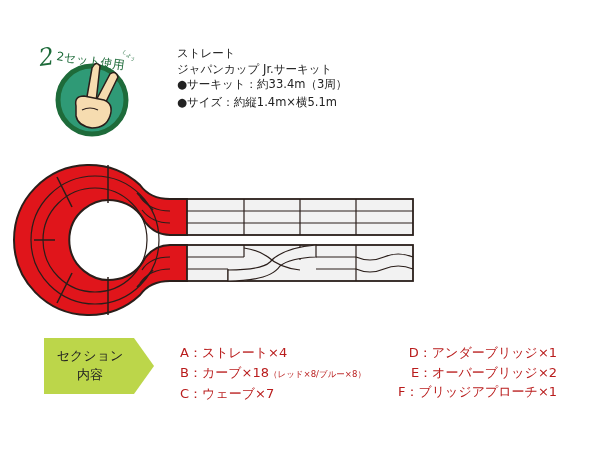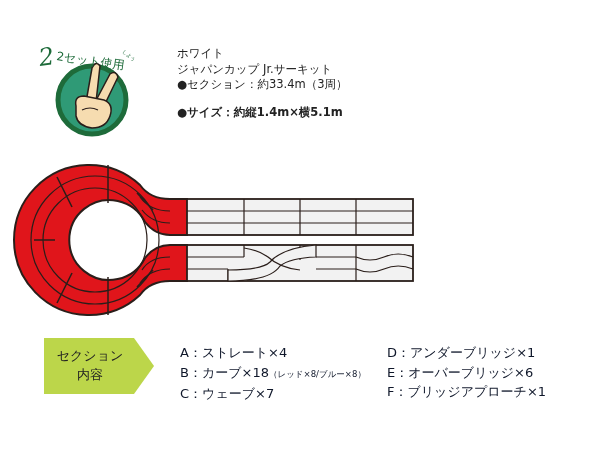--- a/index.html
+++ b/index.html
@@ -2,28 +2,28 @@
 <html><head>
 <meta charset="utf-8">
 <style>
   html, body { margin:0; padding:0; background:#ffffff; }
   body { width:600px; height:450px; position:relative; overflow:hidden;
          font-family: "DejaVu Sans", "Liberation Sans", sans-serif; color:#222; }
   .abs { position:absolute; }
   #badge { left:30px; top:30px; width:120px; height:110px; }
   #info { left:177px; top:46px; font-size:11.5px; line-height:15.5px; color:#222; }
   #info div { white-space:nowrap; }
-  #info .gap { margin-top:12px;font-weight:bold; }
+  #info .gap { margin-top:2px; }
   #track { left:0; top:150px; width:600px; height:180px; }
   #section-tag { left:44px; top:338px; width:112px; height:56px; }
   #section-tag .lbl { position:absolute; left:0; top:8px; width:92px; text-align:center;
                       font-size:13px; line-height:19px; color:#222; }
-  .sec-list { font-size:13px; line-height:19.5px; color:#0f172a; }
+  .sec-list { font-size:13px; line-height:19.5px; color:#b91c1c; }
   #secA { left:180px; top:343px; }
-  #secD { left:387px; top:343px; }
+  #secD { left:398px; top:343px;text-align:right; }
   .sec-list div { white-space:nowrap; }
   .small { font-size:8.5px; }
 </style>
 </head>
 <body>
 
 <div id="badge" class="abs">
   <svg width="120" height="110" viewBox="0 0 120 110">
     <circle cx="62" cy="70" r="34" fill="#2f9a76" stroke="#1e6b3a" stroke-width="5"></circle>
 
@@ -31,23 +31,23 @@
     <path d="M62,78 L80,44 Q86,40 88,47 L72,80 Z" fill="#f6dcb0" stroke="#2a1e1a" stroke-width="1.5"></path>
     <path d="M46,76 Q44,66 54,66 L74,70 Q84,74 80,86 Q76,98 62,98 Q48,96 46,86 Z" fill="#f6dcb0" stroke="#2a1e1a" stroke-width="1.5"></path>
     <path d="M52,80 Q60,76 68,80" fill="none" stroke="#2a1e1a" stroke-width="1.2"></path>
     <text x="10" y="36" font-size="24" fill="#1e6b3a" font-family="DejaVu Serif, serif" font-style="italic" transform="rotate(-8 10 36)">2</text>
     <text x="26" y="30" font-size="12" fill="#1e6b3a" font-family="DejaVu Sans, sans-serif" transform="rotate(8 26 30)">2セット使用</text>
     <text x="92" y="22" font-size="5" fill="#1e6b3a" font-family="DejaVu Sans, sans-serif" transform="rotate(40 92 22)">しよう</text>
   </svg>
 </div>
 
 <div id="info" class="abs">
-  <div>ホワイト</div>
+  <div>ストレート</div>
   <div>ジャパンカップ Jr.サーキット</div>
-  <div>●セクション：約33.4m（3周）</div>
+  <div>●サーキット：約33.4m（3周）</div>
   <div class="gap">●サイズ：約縦1.4m×横5.1m</div>
 </div>
 
 <div id="track" class="abs">
   <svg width="600" height="180" viewBox="0 150 600 180">
     <defs>
       <clipPath id="clipL">
           <rect x="0" y="150" width="188" height="180"></rect>
         </clipPath>
       <clipPath id="clipR">
@@ -131,15 +131,15 @@
 <div id="secA" class="abs sec-list">
   <div>A：ストレート×4</div>
   <div>
     <span>B：カーブ×18</span><span class="small">（レッド×8/ブルー×8）</span>
   </div>
   <div>C：ウェーブ×7</div>
 </div>
 
 <div id="secD" class="abs sec-list">
   <div>D：アンダーブリッジ×1</div>
-  <div>E：オーバーブリッジ×6</div>
+  <div>E：オーバーブリッジ×2</div>
   <div>F：ブリッジアプローチ×1</div>
 </div>
 
 </body></html>

